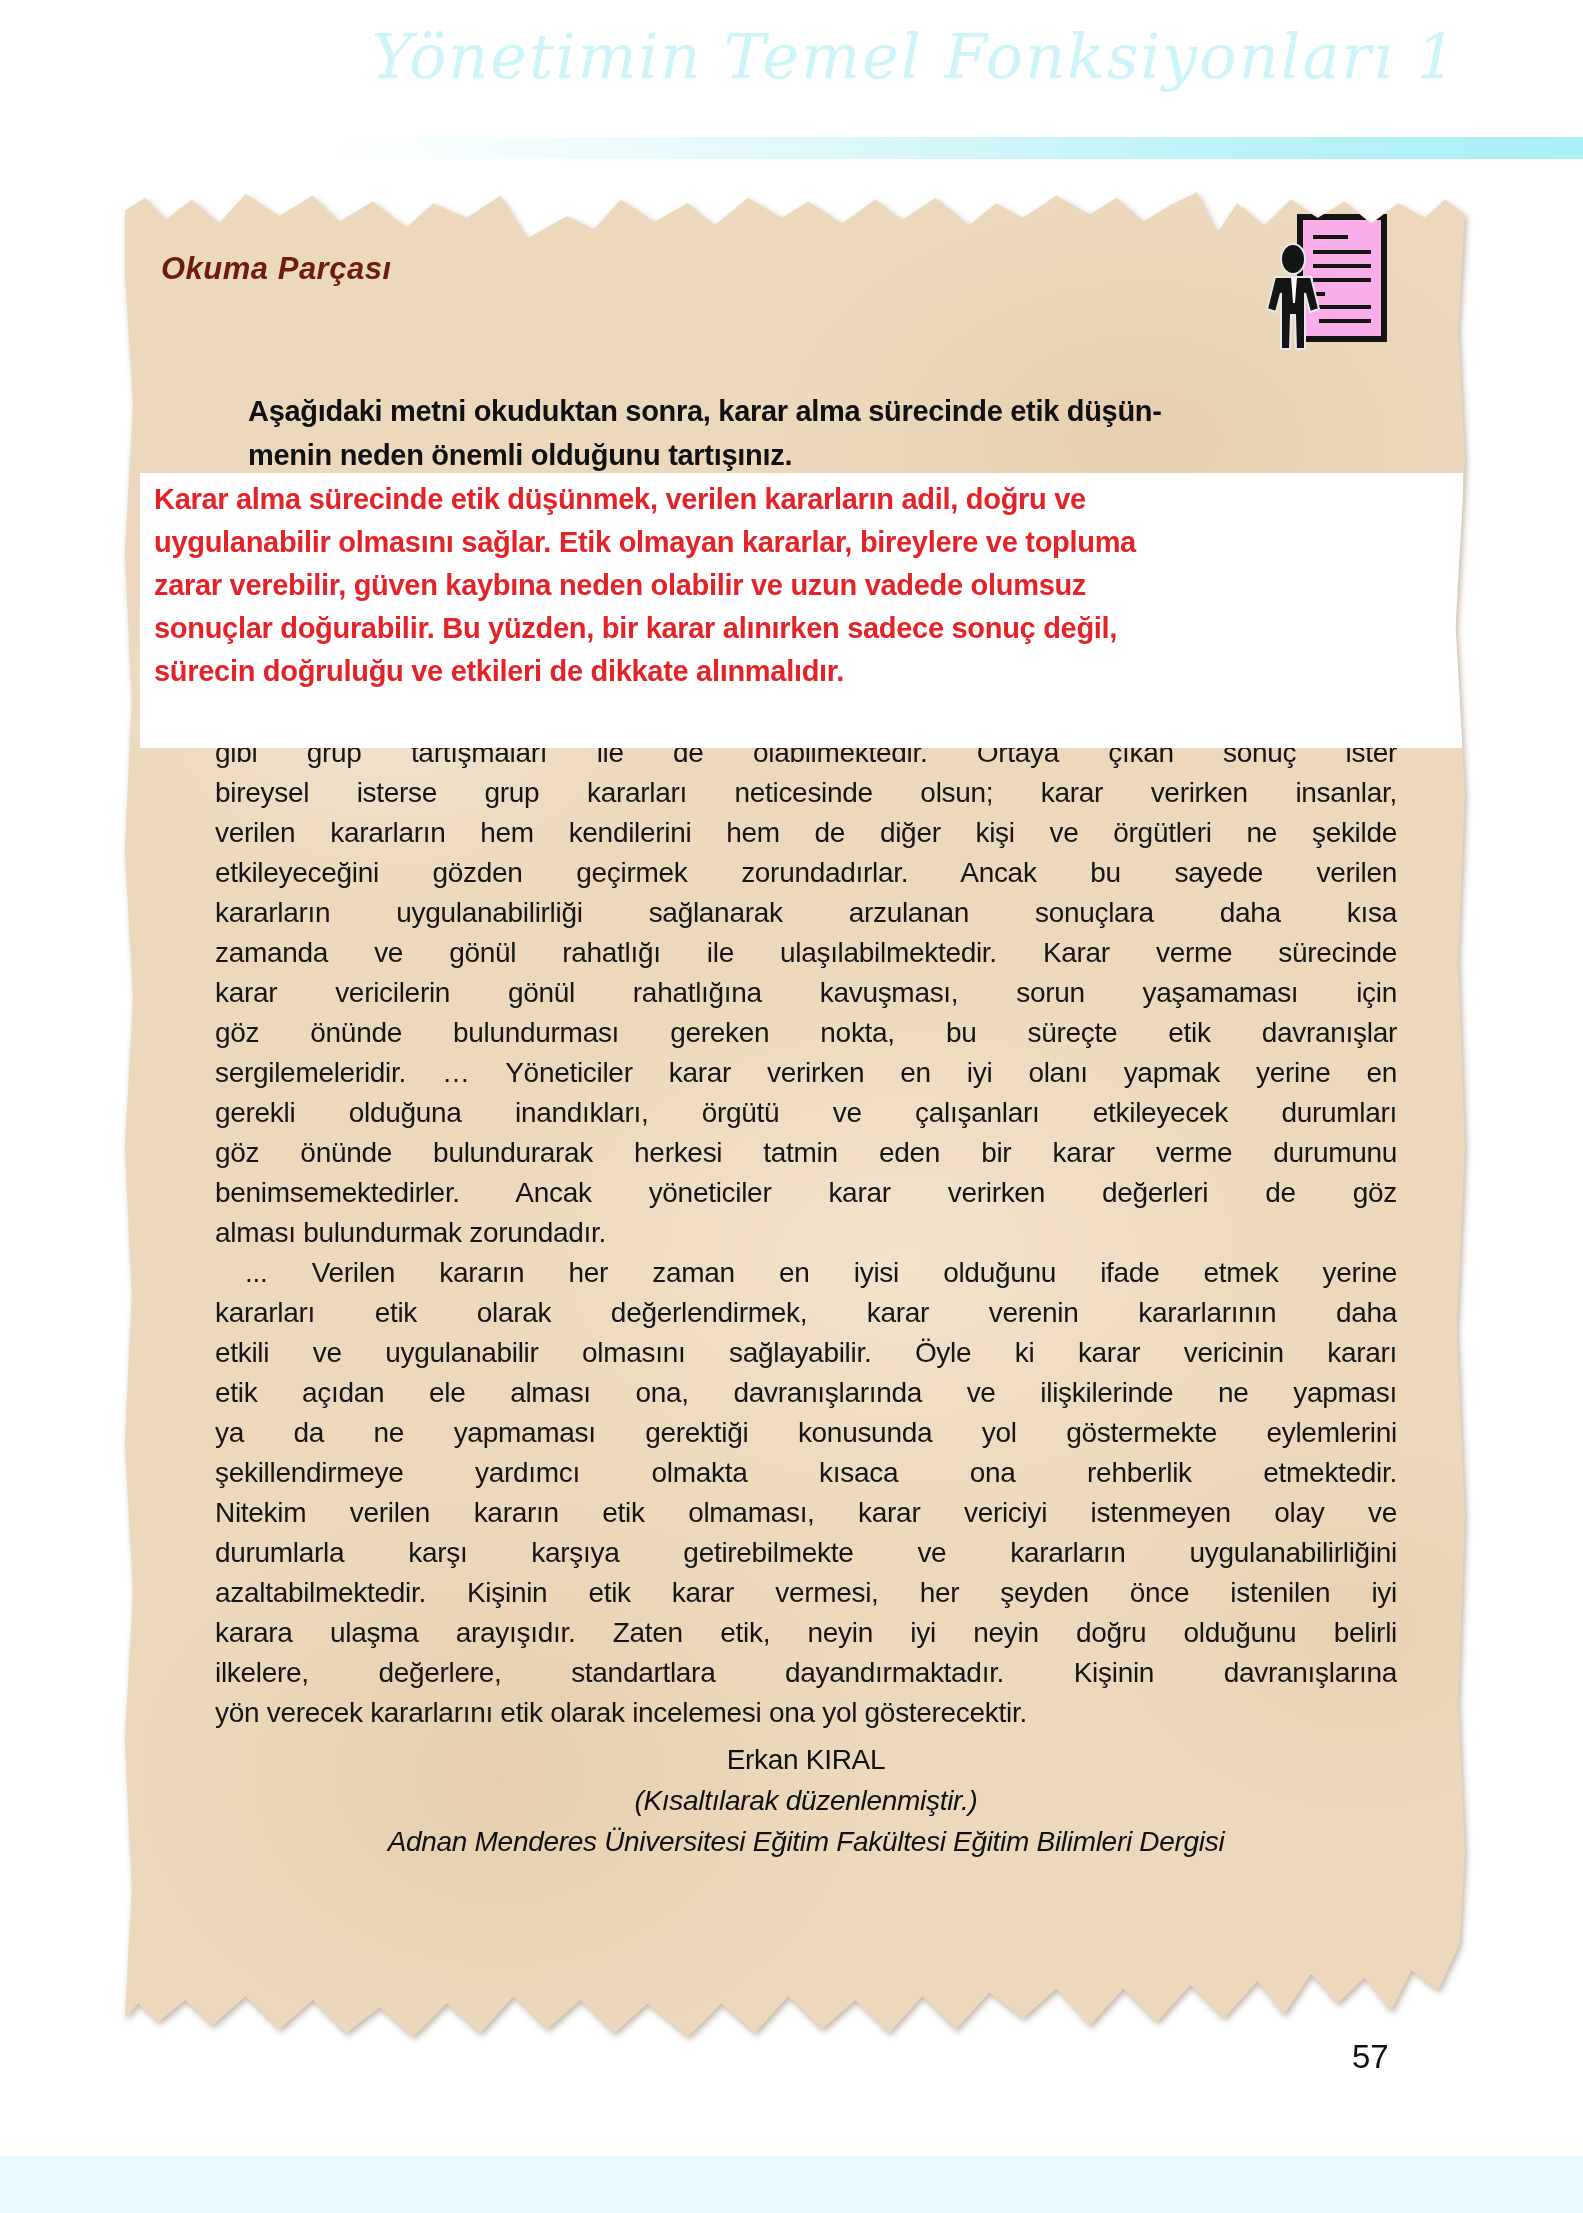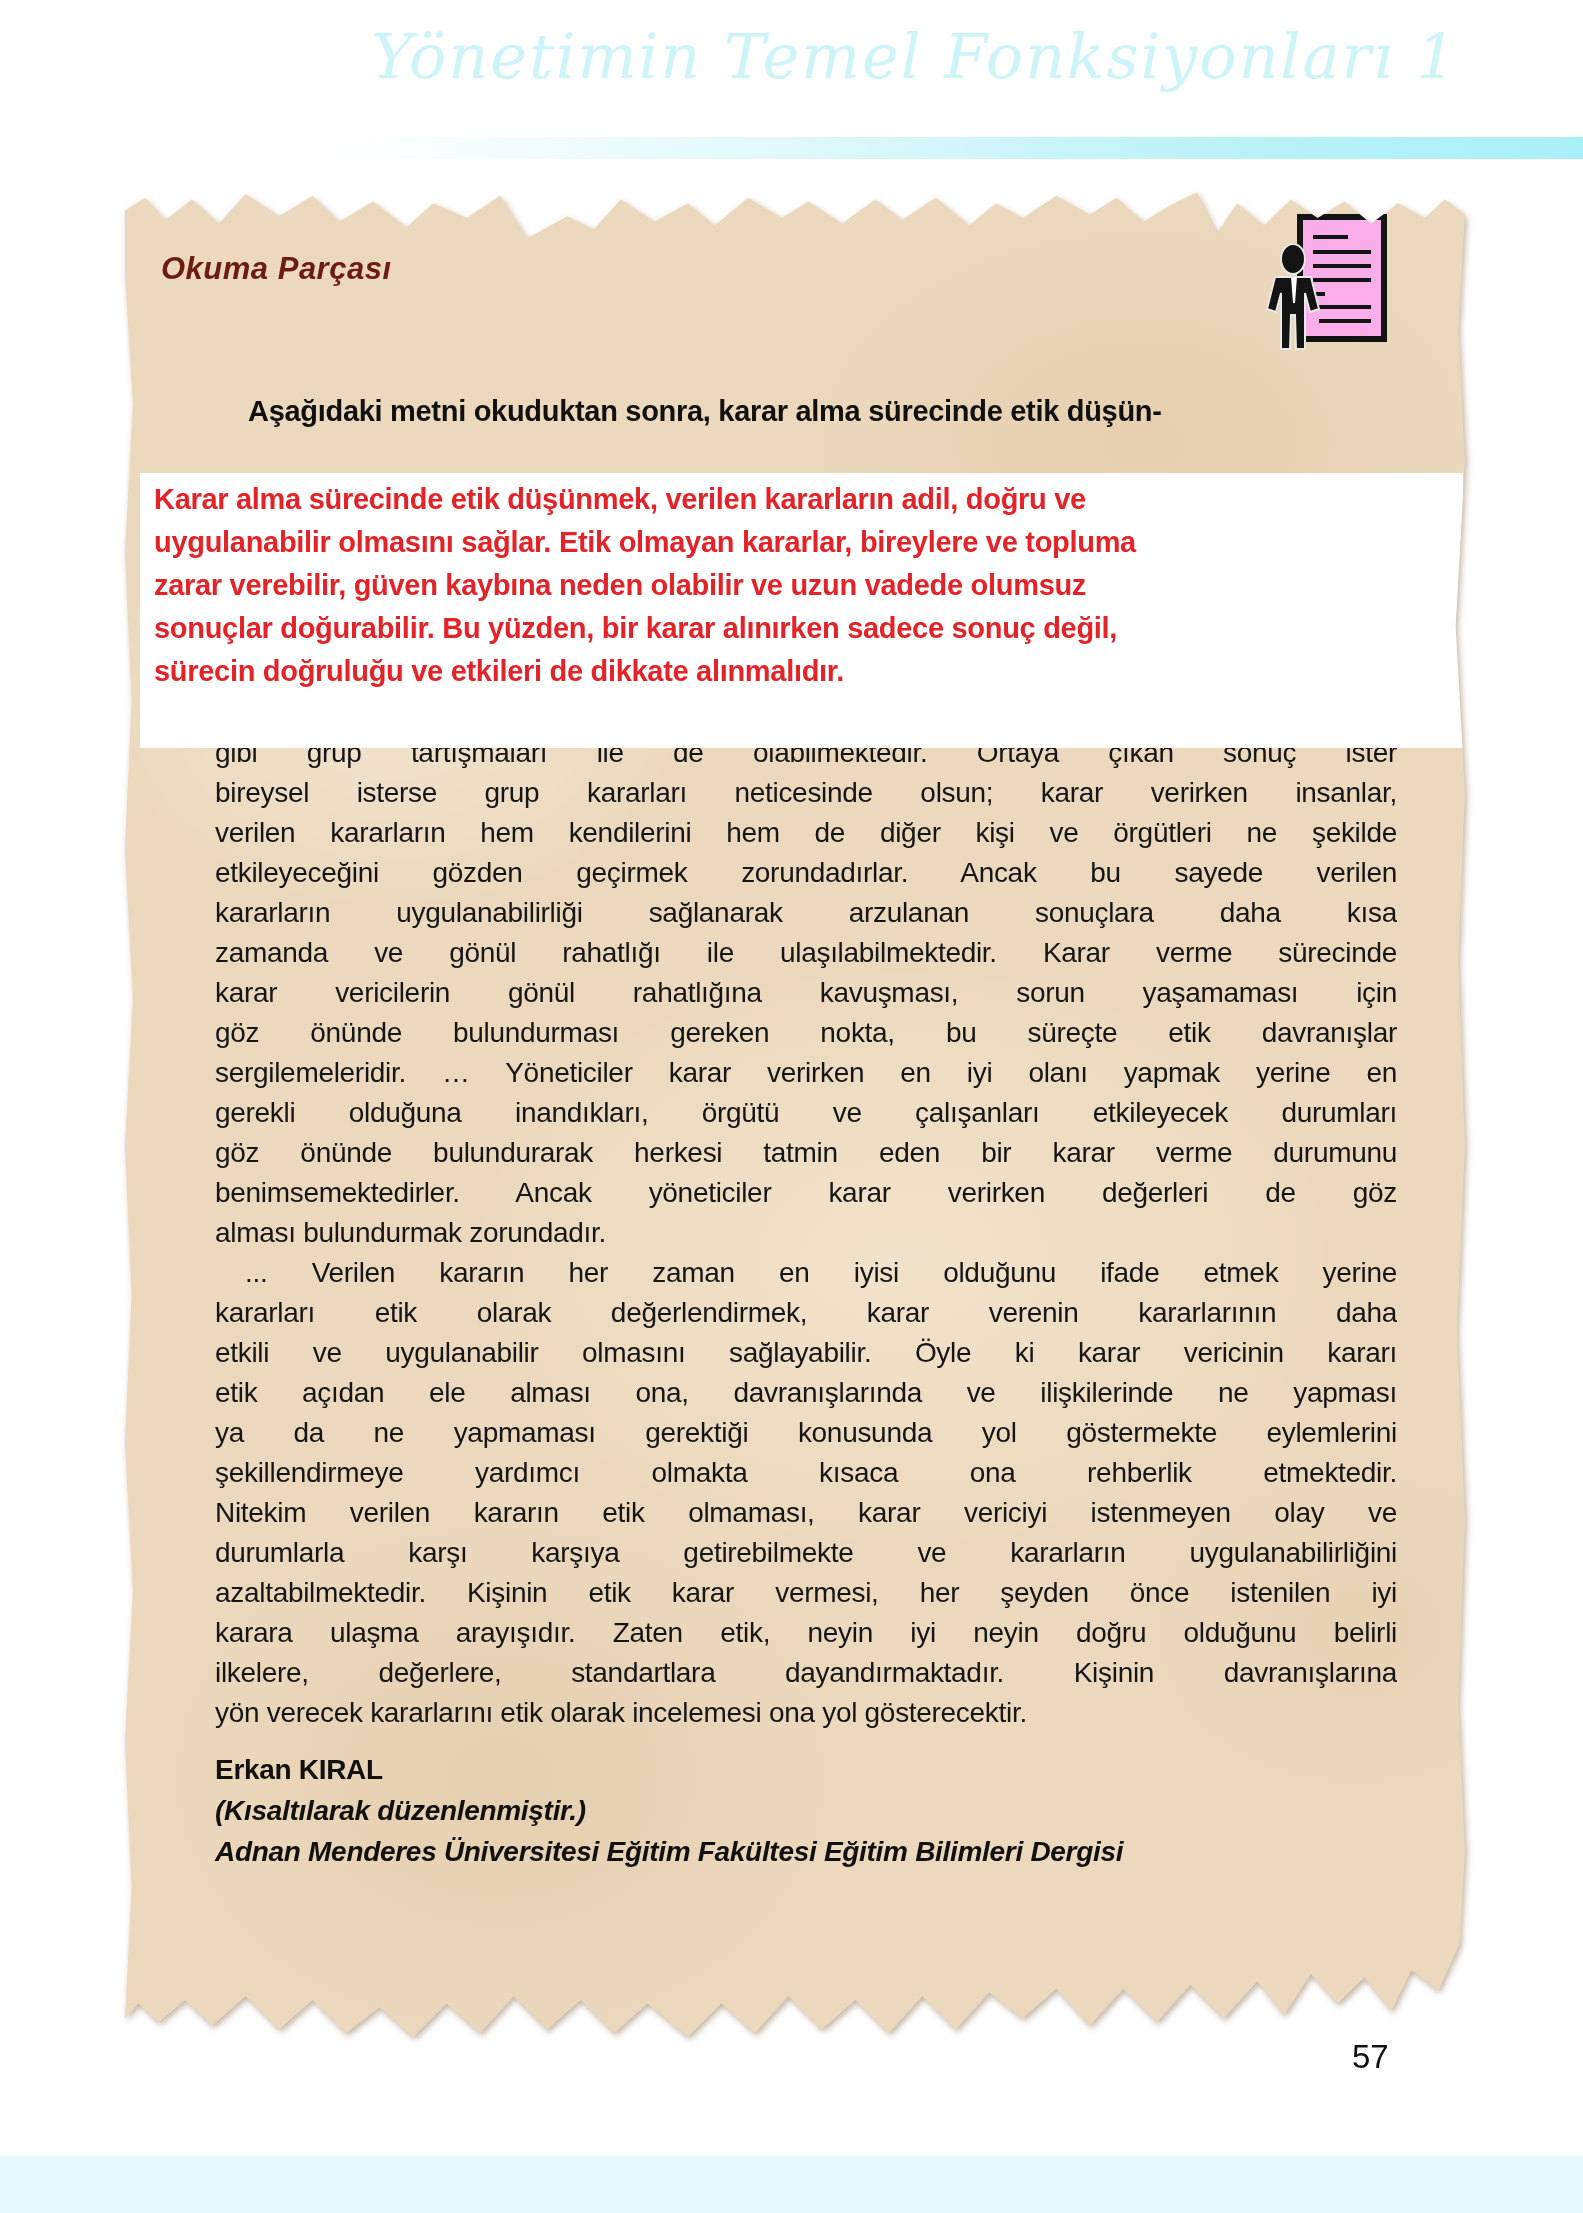--- a/index.html
+++ b/index.html
@@ -73,21 +73,21 @@
   .bodytext{
     position:absolute;left:90px;top:512px;width:1182px;z-index:1;
     font-size:28px;color:#161616;letter-spacing:-.3px;
   }
   .jline{
     line-height:40px;height:40px;overflow:hidden;
     text-align:justify;text-align-last:justify;
   }
   .jline.line-end{text-align-last:left;}
   .jline.line-ind{padding-left:30px;}
-  .attr{margin-top:16px;text-align:left;font-weight:bold;color:#111;}
+  .attr{margin-top:6px;text-align:center;font-weight:normal;color:#111;}
   .attr-author{font-size:28px;line-height:41px;}
   .attr-note,.attr-source{font-size:28px;line-height:41px;font-style:italic;}
   
   .pagenum{
     position:absolute;left:1352px;top:2038px;font-size:33px;color:#111;
   }
   .bottom-band{
     position:absolute;left:0;top:2156px;width:1583px;height:57px;
     background:#e6fafc;
   }
@@ -123,20 +123,21 @@
             <ellipse cx="40" cy="48" rx="12" ry="15" fill="#141414" stroke="#e8e8e8" stroke-width="2"></ellipse>
             <path d="M 22 66 L 58 66 L 66 98 L 57 101 L 52 82 L 52 138 L 43 138 L 42 104 L 38 104 L 37 138 L 28 138 L 28 82 L 23 101 L 14 98 Z" fill="#141414" stroke="#e8e8e8" stroke-width="2"></path>
             <polygon points="38,66 44,66 42,92 40,92" fill="#ffffff"></polygon>
           </g>
         </svg>
       </div>
 
       <div class="prompt">
 
       <div class="pline">Aşağıdaki metni okuduktan sonra, karar alma sürecinde etik düşün-</div>
+          <div class="pline">menin neden önemli olduğunu tartışınız.</div>
         </div>
 
       <div class="highlight-box">
         <div class="highlight">
 
         <div class="rline">Karar alma sürecinde etik düşünmek, verilen kararların adil, doğru ve</div>
             <div class="rline">uygulanabilir olmasını sağlar. Etik olmayan kararlar, bireylere ve topluma</div>
             <div class="rline">zarar verebilir, güven kaybına neden olabilir ve uzun vadede olumsuz</div>
             <div class="rline">sonuçlar doğurabilir. Bu yüzden, bir karar alınırken sadece sonuç değil,</div>
             <div class="rline">sürecin doğruluğu ve etkileri de dikkate alınmalıdır.</div>

